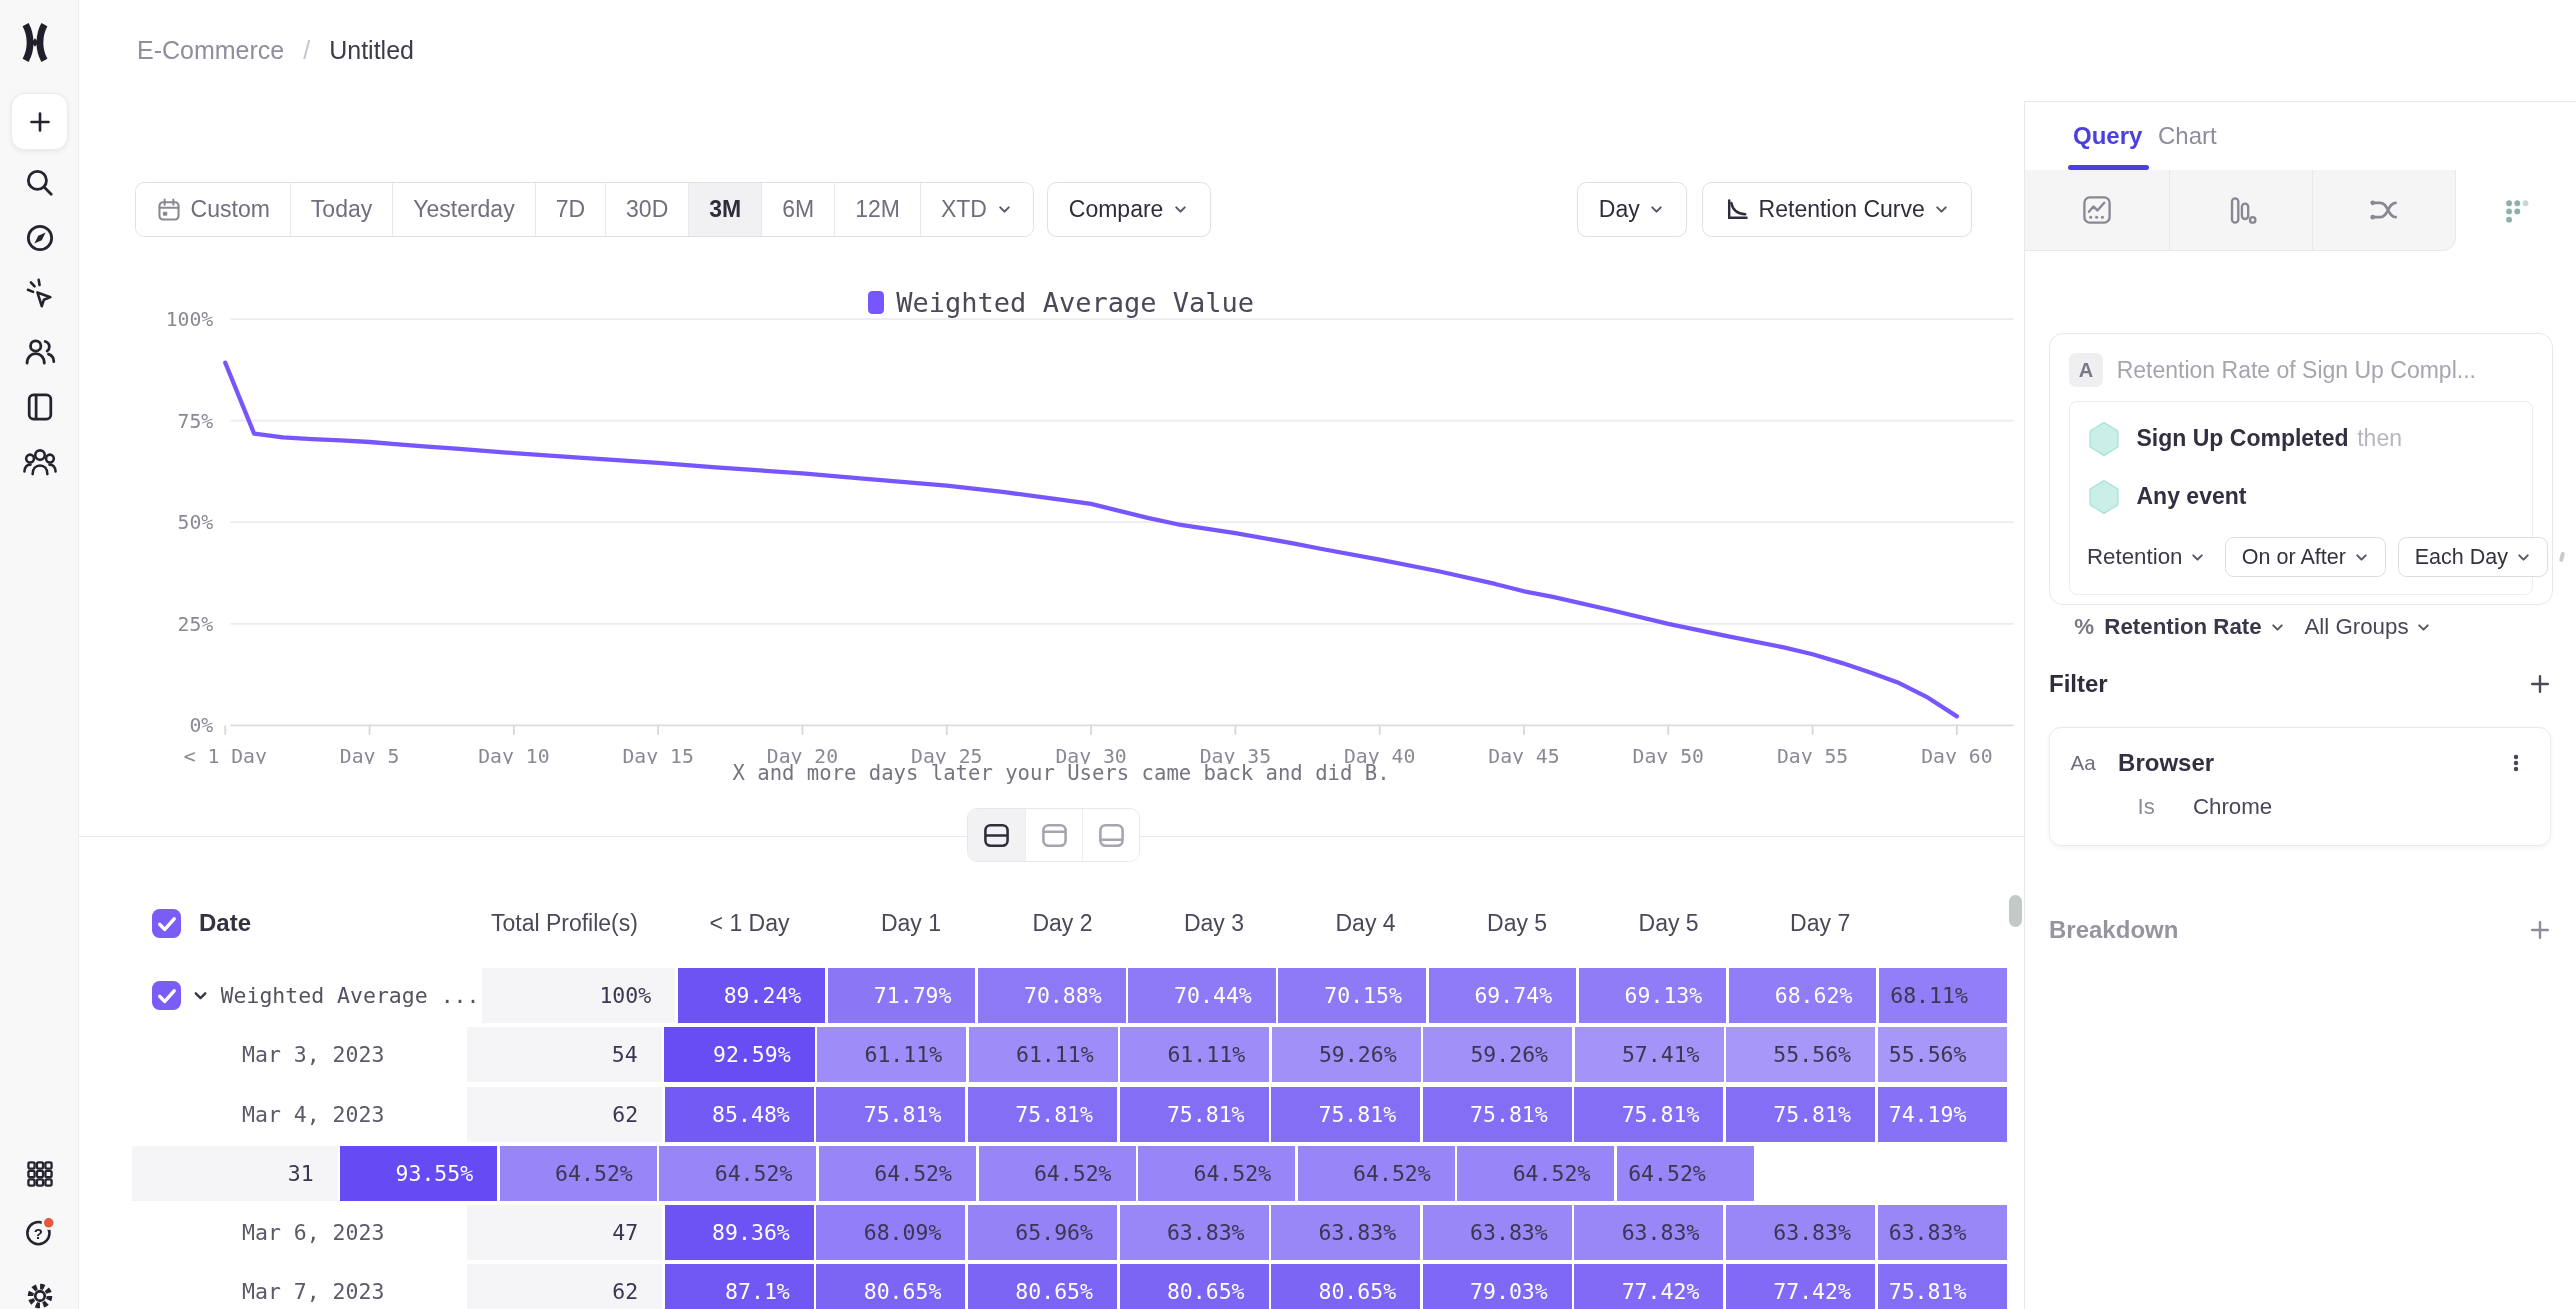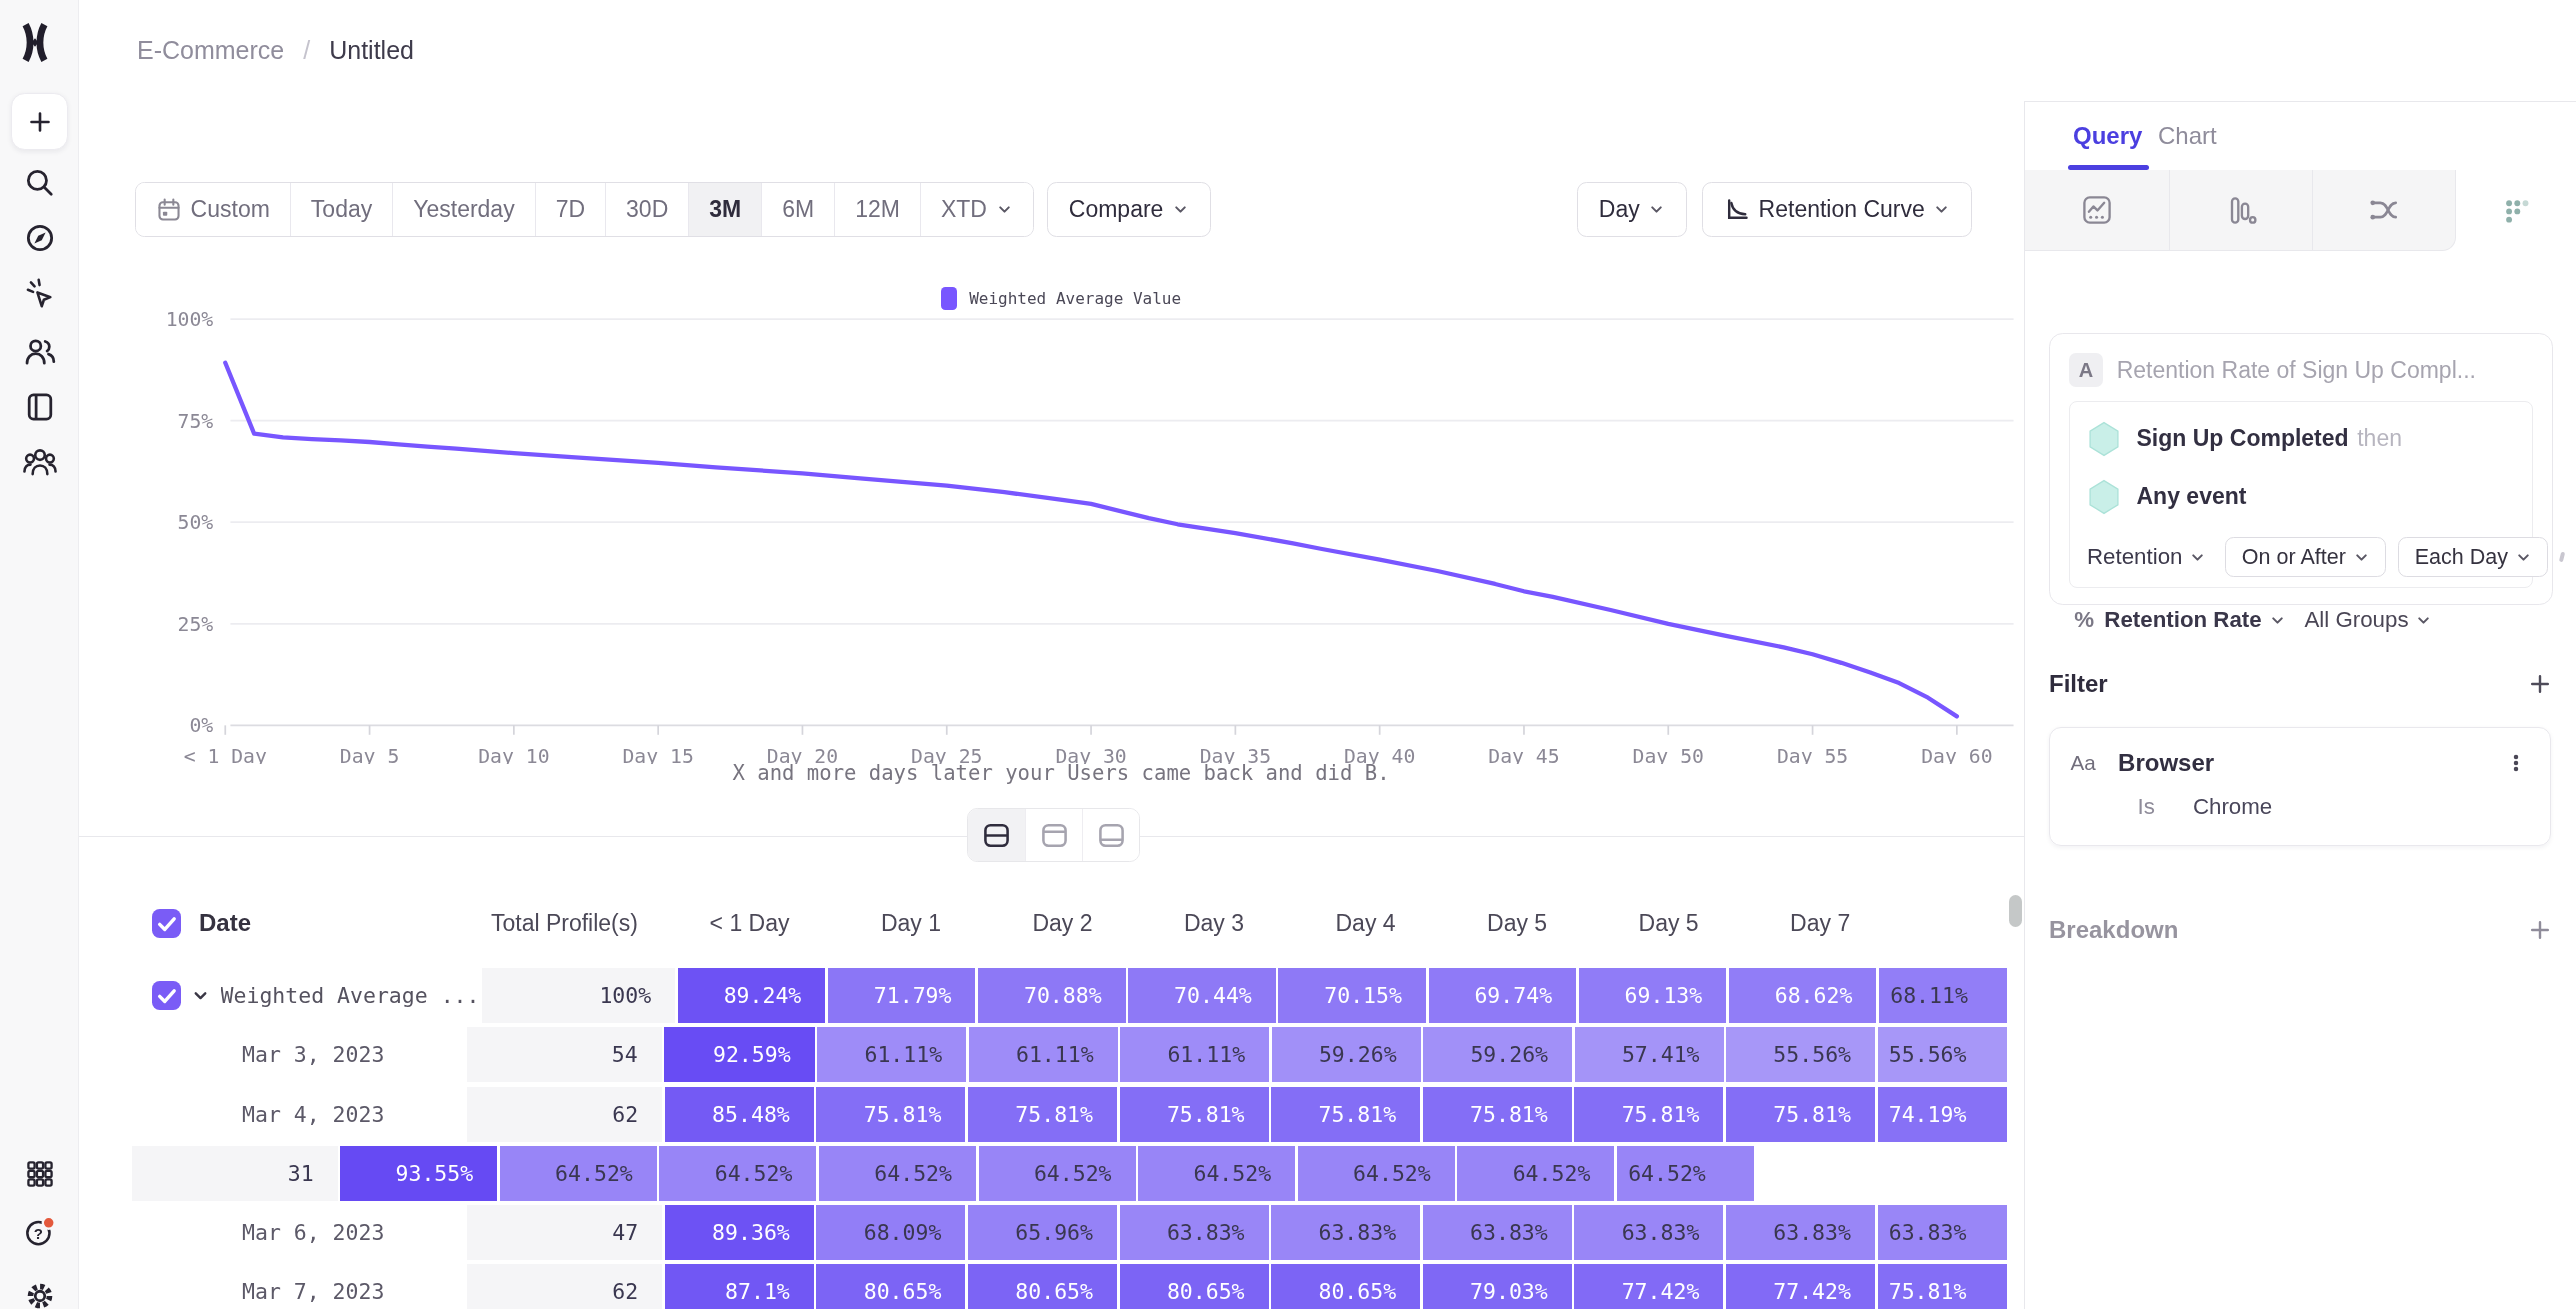--- a/index.html
+++ b/index.html
@@ -31,21 +31,21 @@
   .range-btn { display:flex; align-items:center; gap:8.6px; padding:0 20px; font-size:23px; color:#716e7d; background:#fff; border:none; border-left:0.9px solid #e9e8ee; cursor:pointer; font-family:"Liberation Sans",sans-serif; white-space:nowrap; }
   .range-btn:first-child { border-left:none; }
   .range-btn.selected { background:#f1f1f3; color:#2f2c3c; font-weight:bold; }
   .btn { display:flex; align-items:center; gap:8.6px; height:55px; padding:0 20.6px; border:0.9px solid #e0dfe5; border-radius:9.5px; background:#fff; font-size:23px; color:#2f2c3c; cursor:pointer; font-family:"Liberation Sans",sans-serif; white-space:nowrap; }
   .compare-btn { margin-left:13.7px; }
   .row-spacer { flex:1; }
   .day-btn { margin-right:15.5px; }
 
   .legend { position:absolute; left:24px; top:186px; width:1916px; display:flex; align-items:center; justify-content:center; gap:12px; }
   .legend-swatch { width:16.3px; height:23px; border-radius:4.3px; background:var(--line,#7856ff); }
-  .legend-label { font-family:"DejaVu Sans Mono",monospace; font-size:16px; color:#4b4857; }
+  .legend-label { font-family:"DejaVu Sans Mono",monospace; font-size:27px; color:#4b4857; }
 
   .chart-svg { position:absolute; left:24px; top:182px; }
   .chart-caption { position:absolute; left:24px; top:660px; width:1916px; text-align:center; font-family:"DejaVu Sans Mono",monospace; font-size:20.6px; color:#77747f; }
 
   .hdivider { position:absolute; left:0; top:735px; width:1945px; height:0.9px; background:#e8e8ec; }
   .view-toggle { position:absolute; left:888px; top:707px; display:flex; background:#fff; border:0.9px solid #e7e7ea; border-radius:10.3px; overflow:hidden; }
   .toggle-btn { width:57px; height:52px; display:flex; align-items:center; justify-content:center; background:#fff; border:none; border-left:0.9px solid #eeedf1; cursor:pointer; }
   .toggle-btn:first-child { border-left:none; }
   .toggle-btn.selected { background:#f2f2f4; }
 
@@ -78,21 +78,21 @@
   .ptabs-border { position:absolute; left:0; top:68px; width:432px; height:0.9px; background:#e7e7ea; }
   .type-row { position:absolute; left:0; top:68px; width:552px; height:81px; display:flex; }
   .type-seg { height:81px; display:flex; align-items:center; justify-content:center; background:#f5f5f6; border-right:0.9px solid #e8e8ec; border-bottom:0.9px solid #e8e8ec; cursor:pointer; }
   .type-seg.w1 { width:145px; } .type-seg.w2 { width:143px; } .type-seg.w3 { width:143px; border-bottom-right-radius:13.7px; }
   .type-seg.selected { width:119px; background:#fff; border:none; }
 
   .qcard { position:absolute; left:24px; top:231px; width:504px; height:272px; border:1.3px solid #e8e7ec; border-radius:13.7px; padding:19px; }
   .qtitle-row { display:flex; align-items:center; }
   .qbadge { width:34px; height:34px; border-radius:6.9px; background:#efeff2; color:#7b7886; font-size:20px; font-weight:bold; display:flex; align-items:center; justify-content:center; flex:none; }
   .qtitle { margin-left:13.7px; font-size:23px; color:#a6a4af; white-space:nowrap; overflow:hidden; }
-  .inner-card { margin-top:13.7px; border:0.9px solid #ececef; border-radius:8px; padding:19px 17px 10px 17px; }
+  .inner-card { margin-top:13.7px; border:0.9px solid #ececef; border-radius:8px; padding:19px 17px 17px 17px; }
   .step-row { display:flex; align-items:center; }
   .step-row + .step-row { margin-top:22.3px; }
   .hex { width:34px; height:36px; flex:none; }
   .step-label { margin-left:15.5px; font-size:23px; font-weight:bold; color:#322f41; }
   .step-then { margin-left:8.6px; font-size:23px; color:#b7b5bf; }
   .ctrl-row { margin-top:22.3px; display:flex; align-items:center; }
   .plain-dd { display:flex; align-items:center; gap:6.9px; font-size:22.3px; color:#3c394b; background:none; border:none; cursor:pointer; font-family:"Liberation Sans",sans-serif; }
   .mini-btn { display:flex; align-items:center; gap:6.9px; height:40px; padding:0 15.5px; border:0.9px solid #dddce2; border-radius:8.6px; background:#fff; font-size:21.5px; color:#35323f; cursor:pointer; font-family:"Liberation Sans",sans-serif; white-space:nowrap; }
   .clipped-mark { width:4.3px; height:10.3px; background:#c9c7d0; border-radius:2.6px; transform:rotate(14deg); margin-left:12px; flex:none; }
   .measure-row { margin-top:19px; display:flex; align-items:center; padding-left:5.2px; gap:10.3px; }

